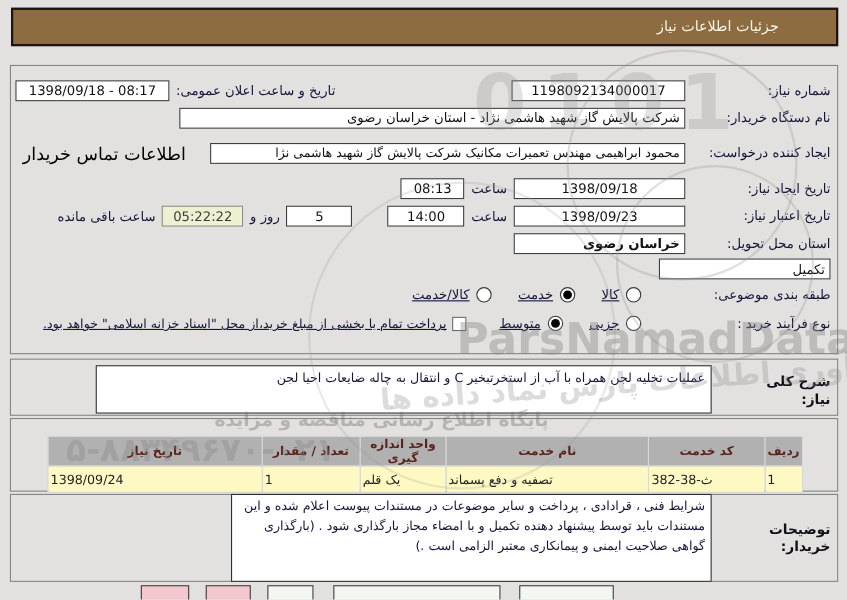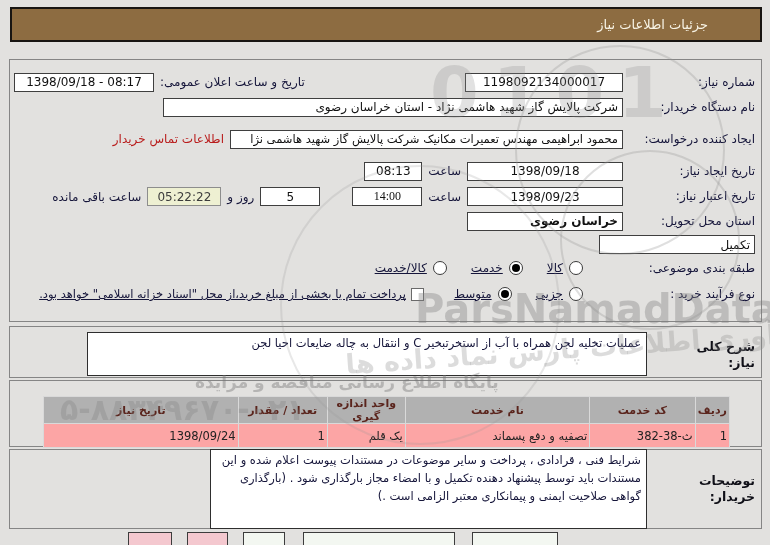--- a/index.html
+++ b/index.html
@@ -35,21 +35,21 @@
     overflow:hidden; white-space:nowrap; flex-shrink:0;
   }
   .tb.center { justify-content:center; }
   .tb.right  { padding-right:4px; }
   .ltr { direction:ltr; }
   .countdown {
     background:#eef0d2; border:1px solid #8d8d8d; height:19px; width:74px;
     display:flex; align-items:center; justify-content:center;
     font-size:12px; color:#3c3c3c; flex-shrink:0;
   }
-  .link { color:#b91c1c; font-size:12px; margin-right:6px; white-space:nowrap; cursor:pointer; }
+  .link { color:#000000; font-size:16px; margin-right:6px; white-space:nowrap; cursor:pointer; }
 
   .opt { display:flex; align-items:center; margin-left:24px; font-size:12px; white-space:nowrap;text-decoration:underline; }
   .opt.first { margin-right:40px; }
   .radio {
     width:14px; height:14px; border:1px solid #3a3a3a; border-radius:50%;
     background:#fff; position:relative; margin-left:6px; flex-shrink:0;
   }
   .radio.checked::after {
     content:""; position:absolute; top:2px; left:2px; right:2px; bottom:2px;
     background:#000; border-radius:50%;
@@ -71,21 +71,21 @@
   #svc-header { position:absolute; top:-3px; right:10px; }
   table.svc {
     position:absolute; top:15px; right:31px; width:687px;
     border-collapse:collapse; table-layout:fixed;
   }
   table.svc th {
     background:#b1b1b1; color:#5a241c; font-size:11px; font-weight:bold;
     height:27px; border:1px solid #d9d9d9; padding:0 2px;
   }
   table.svc td {
-    background:#fca5a5; color:#222; font-size:11.5px; text-align:right;
+    background:#fef9c3; color:#222; font-size:11.5px; text-align:left;
     height:24px; border:1px solid #d9d9d9; padding:0 2px; overflow:hidden; white-space:nowrap;
   }
   .btn {
     position:absolute; top:532px; height:16px; border:1px solid #3c3c3c;
     cursor:pointer;
   }
   .btn.pink  { background:#f4c8cf; }
   .btn.pale  { background:#f3f7f1; }
 
   
@@ -110,36 +110,36 @@
     <div class="tb center ltr" style="width:140px; margin-left:4px;">1398/09/18 - 08:17</div>
   </div>
 
   <div class="row" style="height:26px;">
     <div class="lbl">نام دستگاه خریدار:</div>
     <div class="tb right" style="width:460px;">شرکت پالایش گاز شهید هاشمی نژاد - استان خراسان رضوی</div>
   </div>
 
   <div class="row" style="height:38px;">
     <div class="lbl">ایجاد کننده درخواست:</div>
-    <div class="tb right" style="width:393px; font-size:11.5px;">محمود ابراهیمی مهندس تعمیرات مکانیک شرکت پالایش گاز شهید هاشمی نژا</div>
+    <div class="tb right" style="width:432px; font-size:11.5px;margin-left:16px;">محمود ابراهیمی مهندس تعمیرات مکانیک شرکت پالایش گاز شهید هاشمی نژا</div>
     <span class="link">اطلاعات تماس خریدار</span>
   </div>
 
   <div class="row" style="height:26px;">
     <div class="lbl">تاریخ ایجاد نیاز:</div>
     <div class="tb center ltr" style="width:156px;">1398/09/18</div>
     <span class="inline-lbl">ساعت</span>
     <div class="tb center ltr" style="width:58px;margin-left:16px;">08:13</div>
   </div>
 
   <div class="row" style="height:25px;">
     <div class="lbl">تاریخ اعتبار نیاز:</div>
     <div class="tb center ltr" style="width:156px;">1398/09/23</div>
     <span class="inline-lbl">ساعت</span>
-    <div class="tb center ltr" style="width:70px;font-family:Liberation Serif, serif;">14:00</div>
+    <div class="tb center ltr" style="width:70px;">14:00</div>
     <div class="tb center" style="width:60px; margin-right:32px;">5</div>
     <span class="inline-lbl">روز و</span>
     <div class="countdown ltr">05:22:22</div>
     <span class="inline-lbl">ساعت باقی مانده</span>
   </div>
 
   <div class="row" style="height:24px;">
     <div class="lbl">استان محل تحویل:</div>
     <div class="tb right" style="width:156px;font-weight:bold;">خراسان رضوی</div>
   </div>

